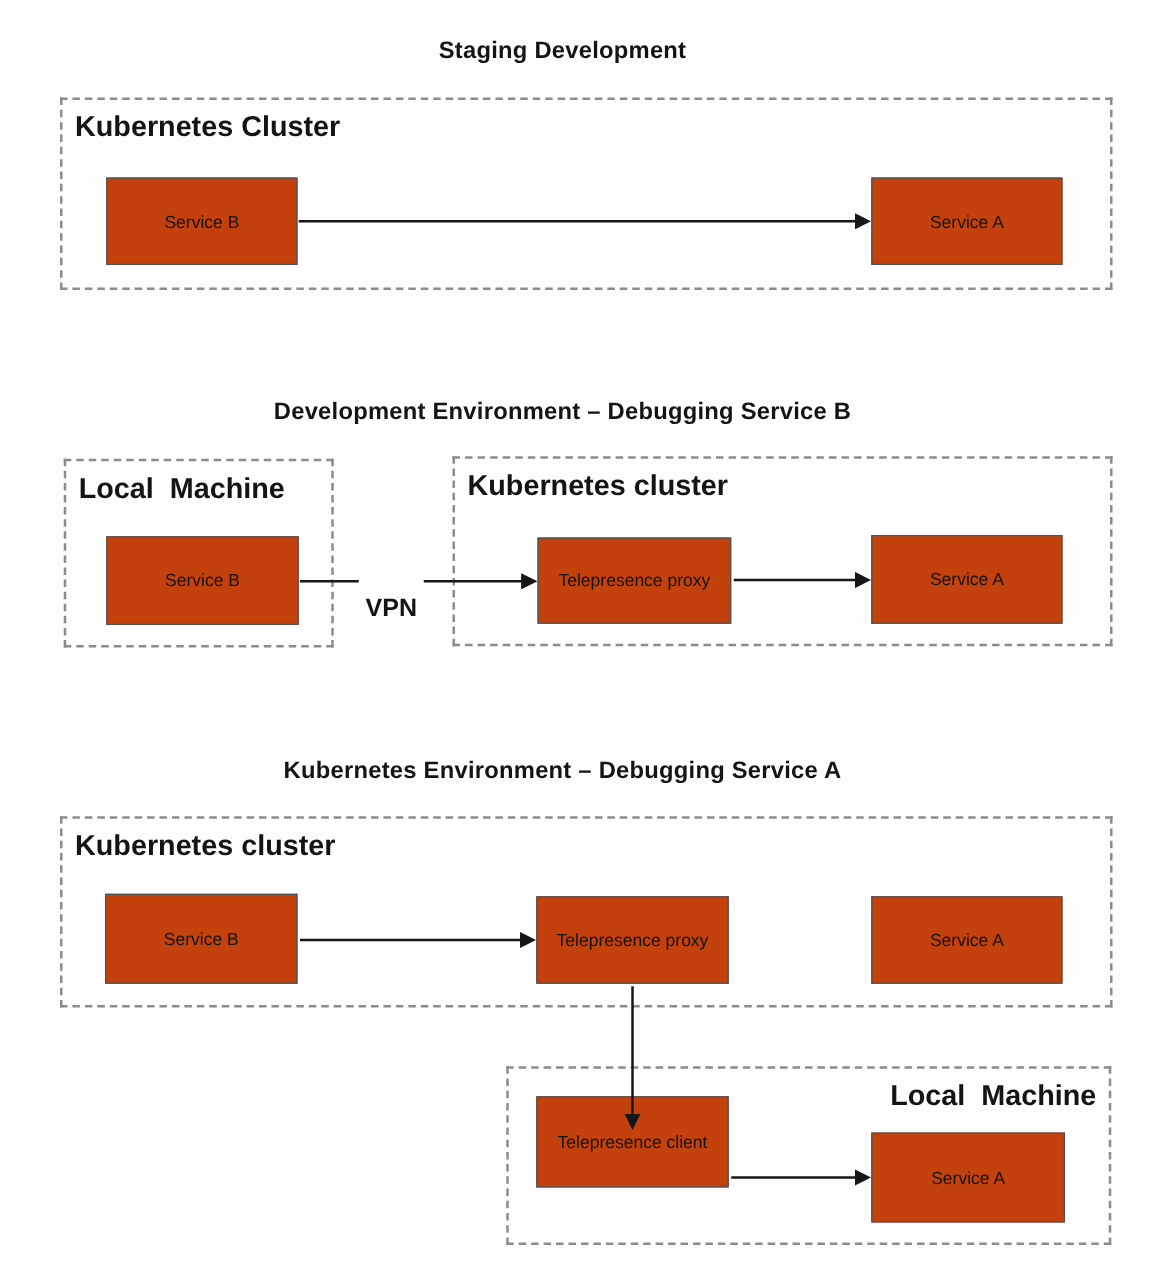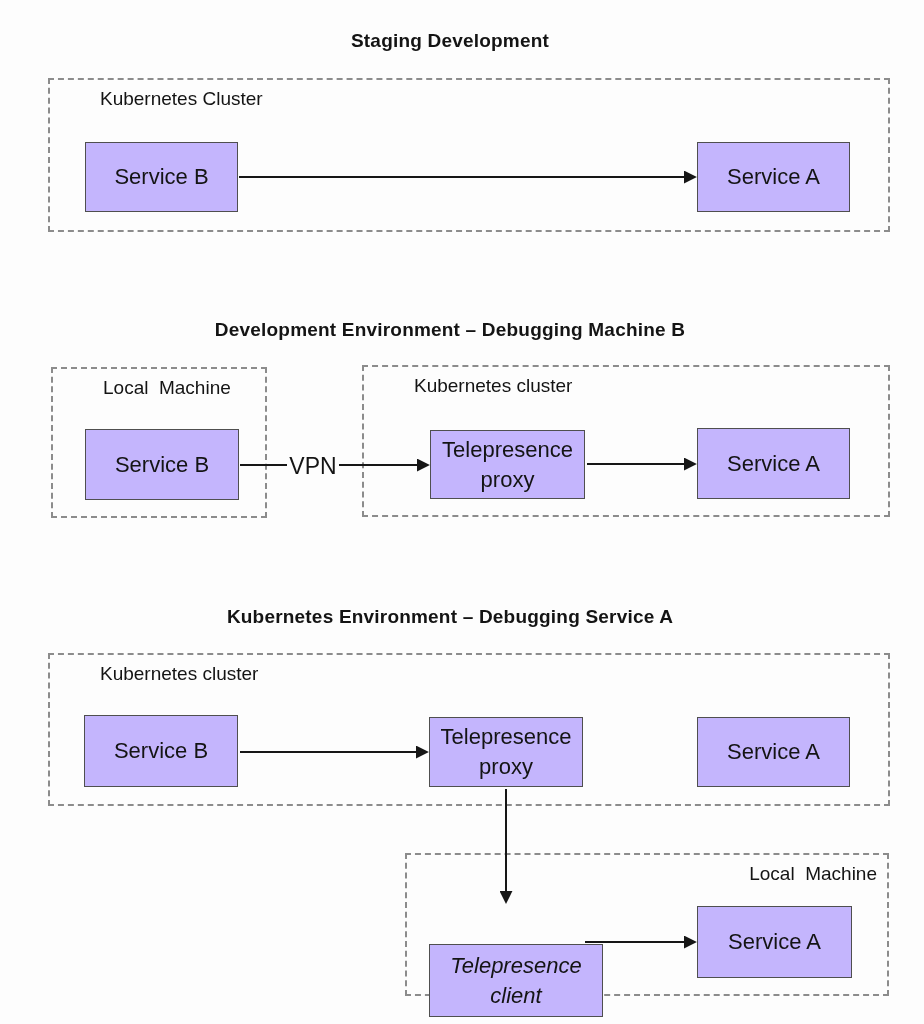--- a/index.html
+++ b/index.html
@@ -33,73 +33,72 @@
   }
   .db-staging { left: 48px;  top: 78px;  width: 842px; height: 154px; }
   .db-devb-local   { left: 51px;  top: 367px; width: 216px; height: 151px; }
   .db-devb-cluster { left: 362px; top: 365px; width: 528px; height: 152px; }
   .db-deva-cluster { left: 48px;  top: 653px; width: 842px; height: 153px; }
   .db-deva-local   { left: 405px; top: 853px; width: 484px; height: 143px; }
   .box-label {
     position: absolute;
     top: 8px;
     left: 10px;
-    font-size: 19px;
-    font-weight: 400;
+    font-size: 23px;
+    font-weight: 700;
     white-space: pre;
-    margin-left: 40px;
   }
   .box-label.right { left: auto; right: 10px; text-align: right; }
   .node {
     position: absolute;
     box-sizing: border-box;
     border: 1.5px solid #4f4f4f;
-    background: #c4b5fd;
+    background: #c2410c;
     display: flex;
     align-items: center;
     justify-content: center;
     text-align: center;
-    font-size: 22px;
+    font-size: 14px;
     line-height: 1.35;
     padding: 2px 8px;
   }
   .n-s1-b     { left: 85px;  top: 142px; width: 153px; height: 70px; }
   .n-s1-a     { left: 697px; top: 142px; width: 153px; height: 70px; }
   .n-s2-b     { left: 85px;  top: 429px; width: 154px; height: 71px; }
   .n-s2-proxy { left: 430px; top: 430px; width: 155px; height: 69px; }
   .n-s2-a     { left: 697px; top: 428px; width: 153px; height: 71px; }
   .n-s3-b     { left: 84px;  top: 715px; width: 154px; height: 72px; }
   .n-s3-proxy { left: 429px; top: 717px; width: 154px; height: 70px; }
   .n-s3-a     { left: 697px; top: 717px; width: 153px; height: 70px; }
-  .n-s3-client{ left: 429px; top: 944px; width: 174px; height: 73px; font-style: italic; }
+  .n-s3-client{ left: 429px; top: 877px; width: 154px; height: 73px; }
   .n-s3-a2    { left: 697px; top: 906px; width: 155px; height: 72px; }
   .vpn-label {
     position: absolute;
     left: 283px;
-    top: 453px;
+    top: 476px;
     width: 60px;
     text-align: center;
-    font-size: 23px;
-    font-weight: 400;
+    font-size: 20px;
+    font-weight: 700;
   }
   .wires {
     position: absolute;
     left: 0; top: 0;
     width: 924px; height: 1024px;
     pointer-events: none;
   }
   .wires line { stroke: #161616; stroke-width: 2; }
 </style>
 </head>
 <body>
 
 <div class="canvas">
 
   <div class="sec-title t1">Staging Development</div>
-  <div class="sec-title t2">Development Environment – Debugging Machine B</div>
+  <div class="sec-title t2">Development Environment – Debugging Service B</div>
   <div class="sec-title t3">Kubernetes Environment – Debugging Service A</div>
 
   <div class="dashed-box db-staging">
     <div class="box-label">Kubernetes Cluster</div>
   </div>
   <div class="node n-s1-b">Service B</div>
   <div class="node n-s1-a">Service A</div>
 
   <div class="dashed-box db-devb-local">
     <div class="box-label">Local  Machine</div>

